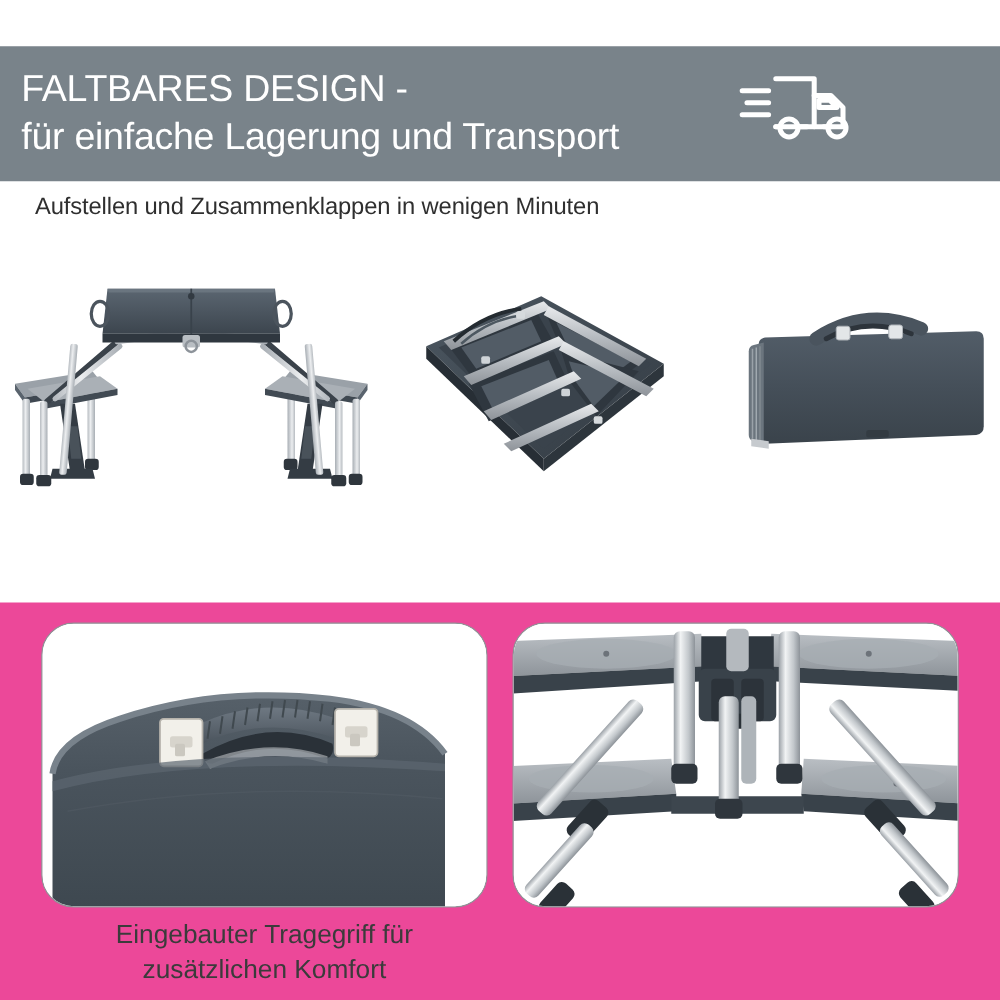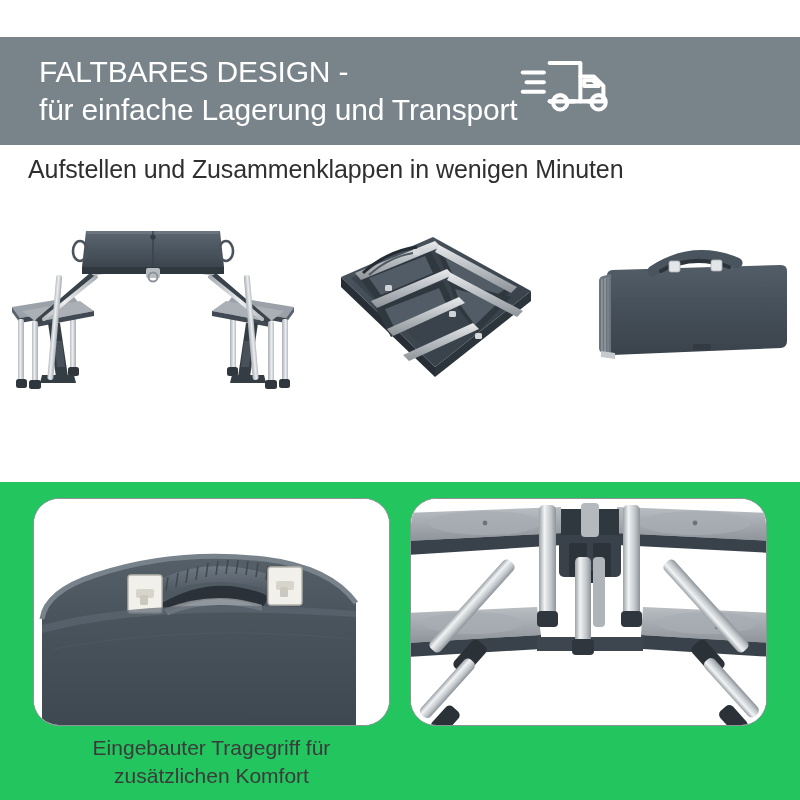--- a/index.html
+++ b/index.html
@@ -22,21 +22,22 @@
   
   .header-band {
     position: absolute;
     left: 0;
     top: 37px;
     width: 800px;
     height: 108px;
     background: #79838a;
     display: flex;
     align-items: center;
-    padding: 0 30px 0 39px;
+    justify-content: space-between;
+    padding: 0 30px 0 17px;
   }
 
   .header-title {
     color: #ffffff;
     font-size: 30px;
     line-height: 1.28;
     font-weight: 400;
     letter-spacing: -0.2px;
     white-space: pre-line;
   }
@@ -49,21 +50,21 @@
     align-items: center;
     justify-content: center;
     margin-right: 86px;
     margin-top: -10px;
   }
 
   .subtitle {
     position: absolute;
     left: 28px;
     top: 155px;
-    font-size: 25px;
+    font-size: 19px;
     color: #2f2f2f;
     font-weight: 400;
     letter-spacing: -0.1px;
   }
 
   
   .product-row {
     position: absolute;
     left: 0;
     top: 205px;
@@ -87,21 +88,21 @@
   .arrow-1 { left: 300px; top: 358px; }
   .arrow-2 { left: 528px; top: 358px; }
 
   
   .bottom-section {
     position: absolute;
     left: 0;
     top: 482px;
     width: 800px;
     height: 318px;
-    background: #22c55e;
+    background: #ec4899;
   }
 
   .feature {
     position: absolute;
     top: 16px;
     width: 357px;
     height: 228px;
   }
   .feature-left  { left: 33px; }
   .feature-right { left: 410px; }

